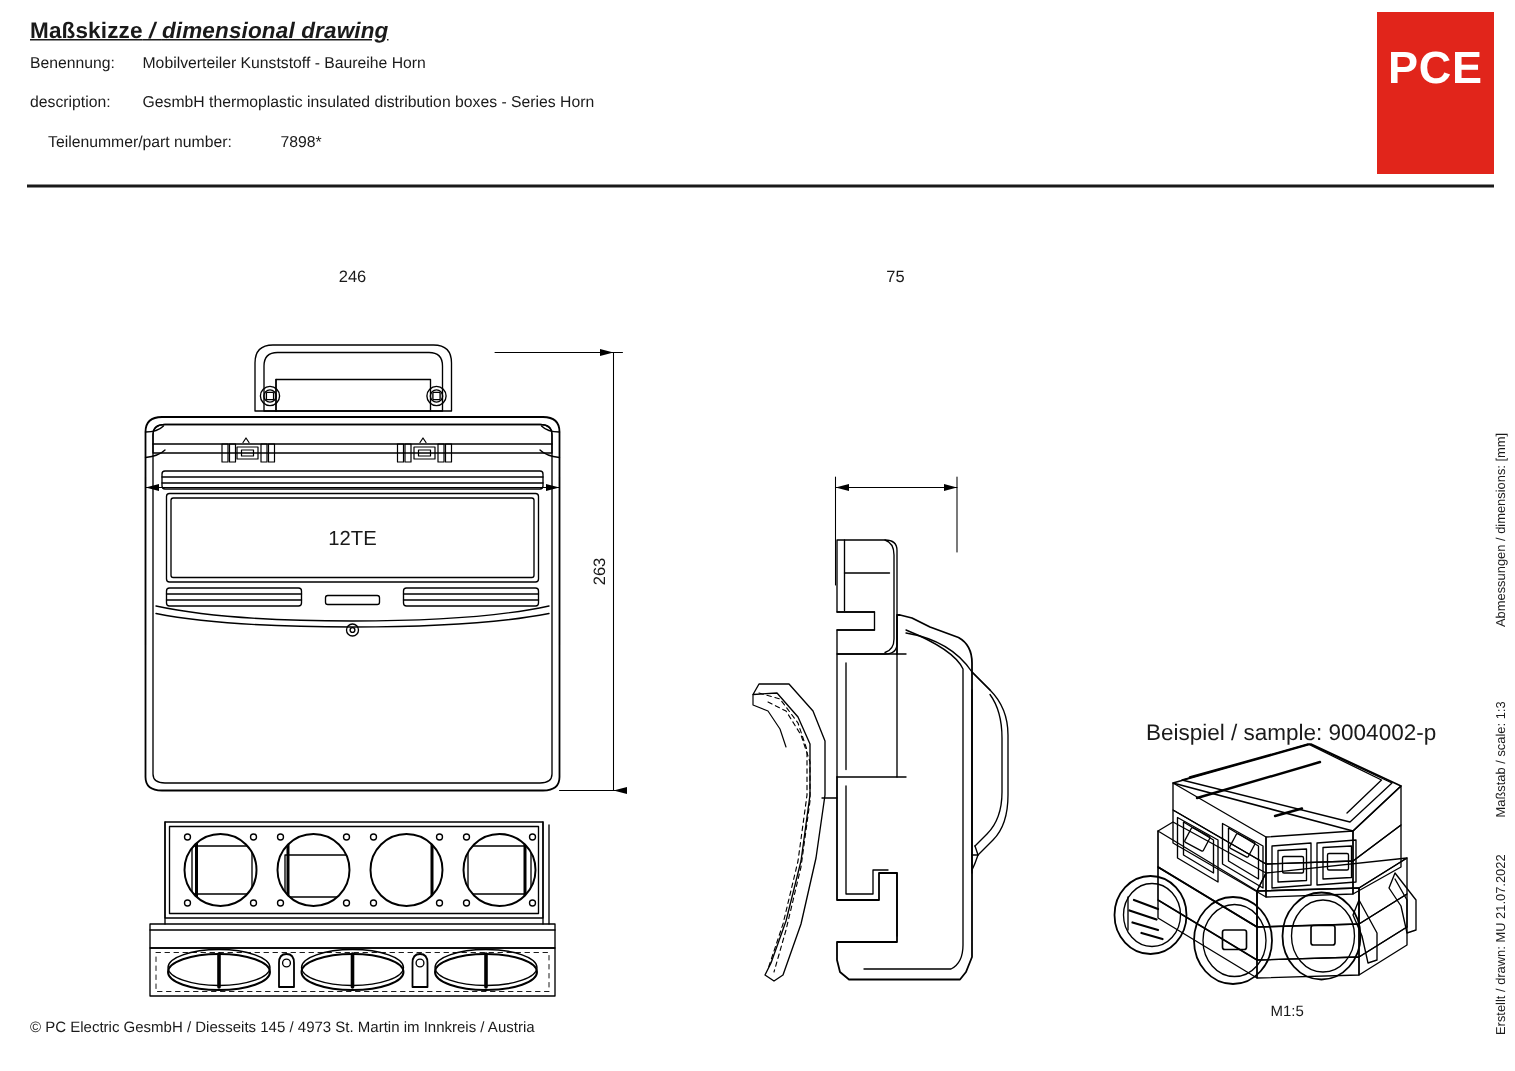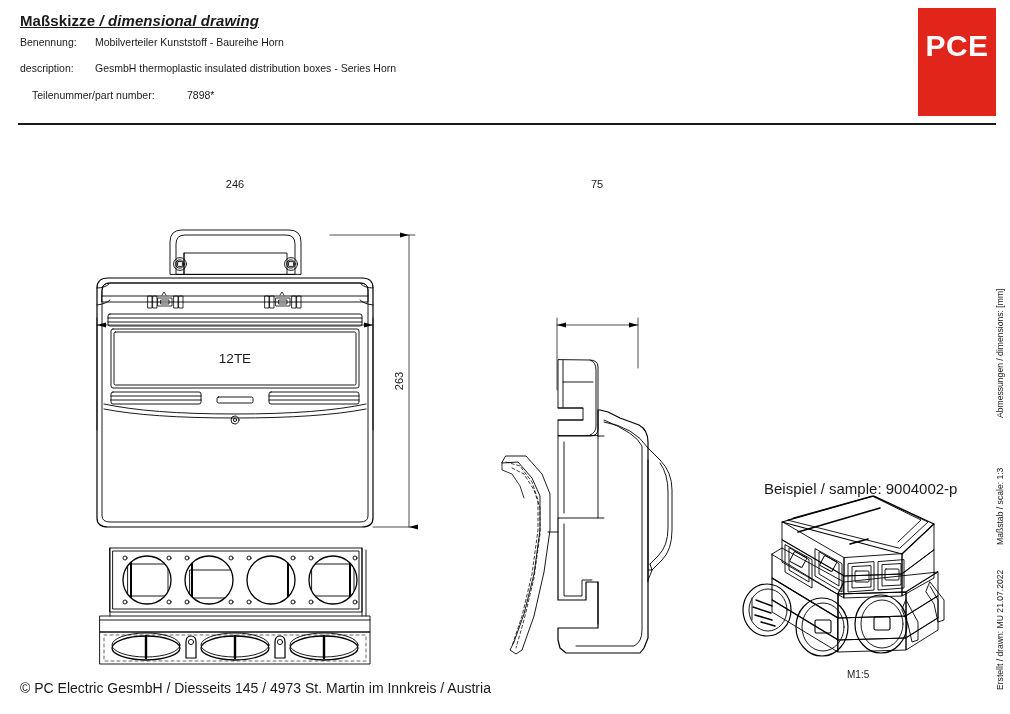--- a/index.html
+++ b/index.html
@@ -111,21 +111,21 @@
     position: absolute;
     left: 847px; top: 669px;
     font-size: 10px;
     white-space: nowrap;
   }
 
   
   #footer {
     position: absolute;
     left: 20px; top: 680px;
-    font-size: 14px;
+    font-size: 10px;
     white-space: nowrap;
     color: #1a1a1a;
   }
 </style>
 </head>
 <body>
 
 <div id="header">
 
   <div class="hdr-title">

